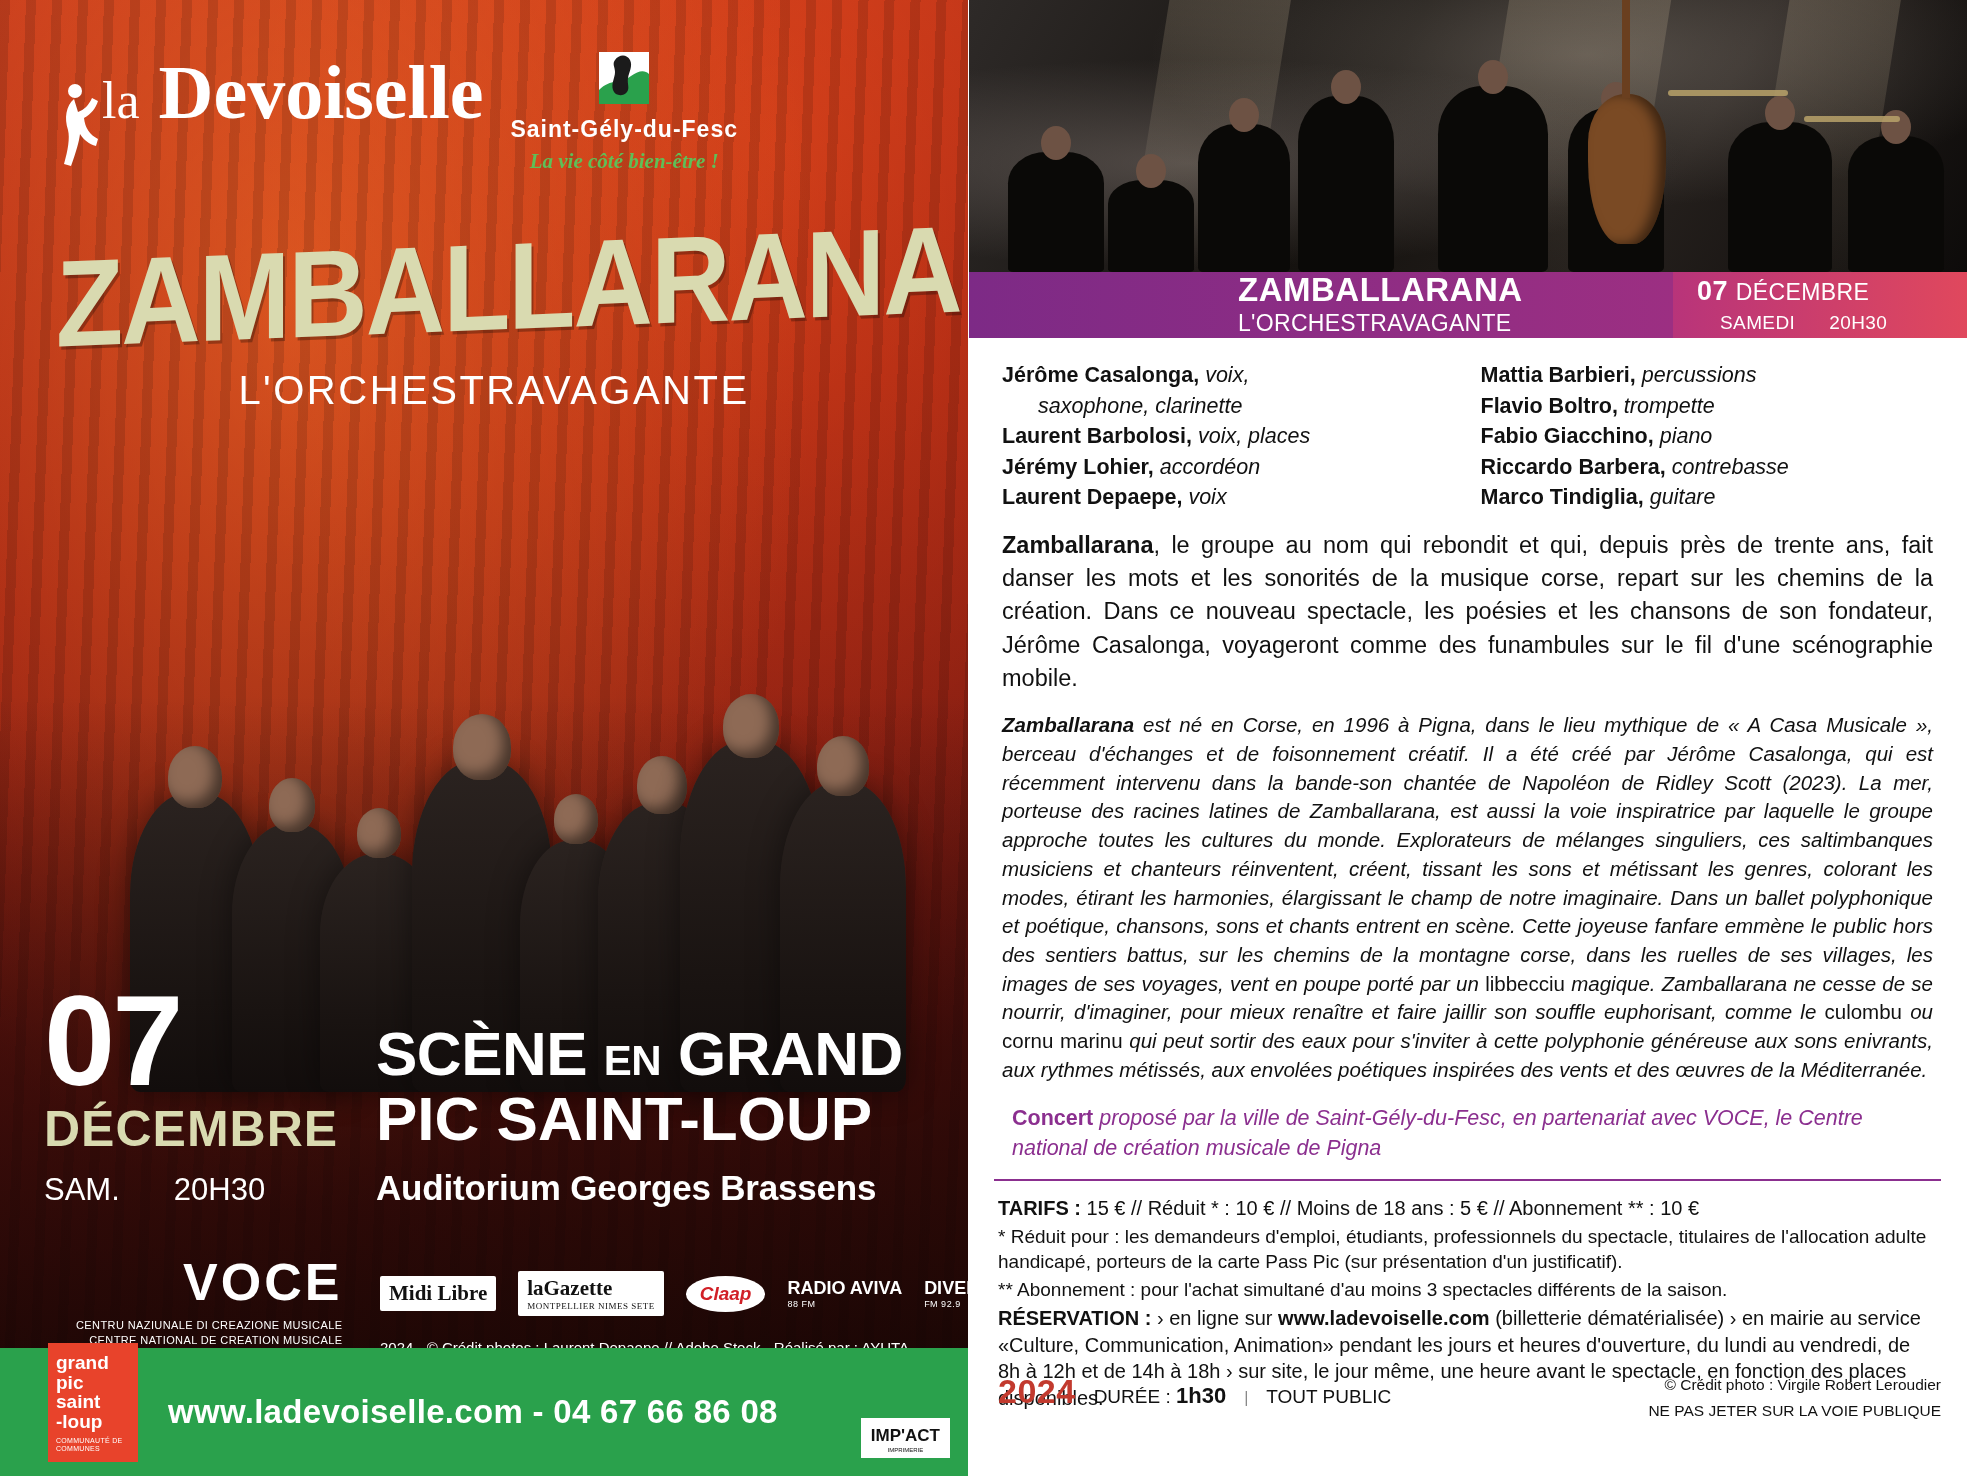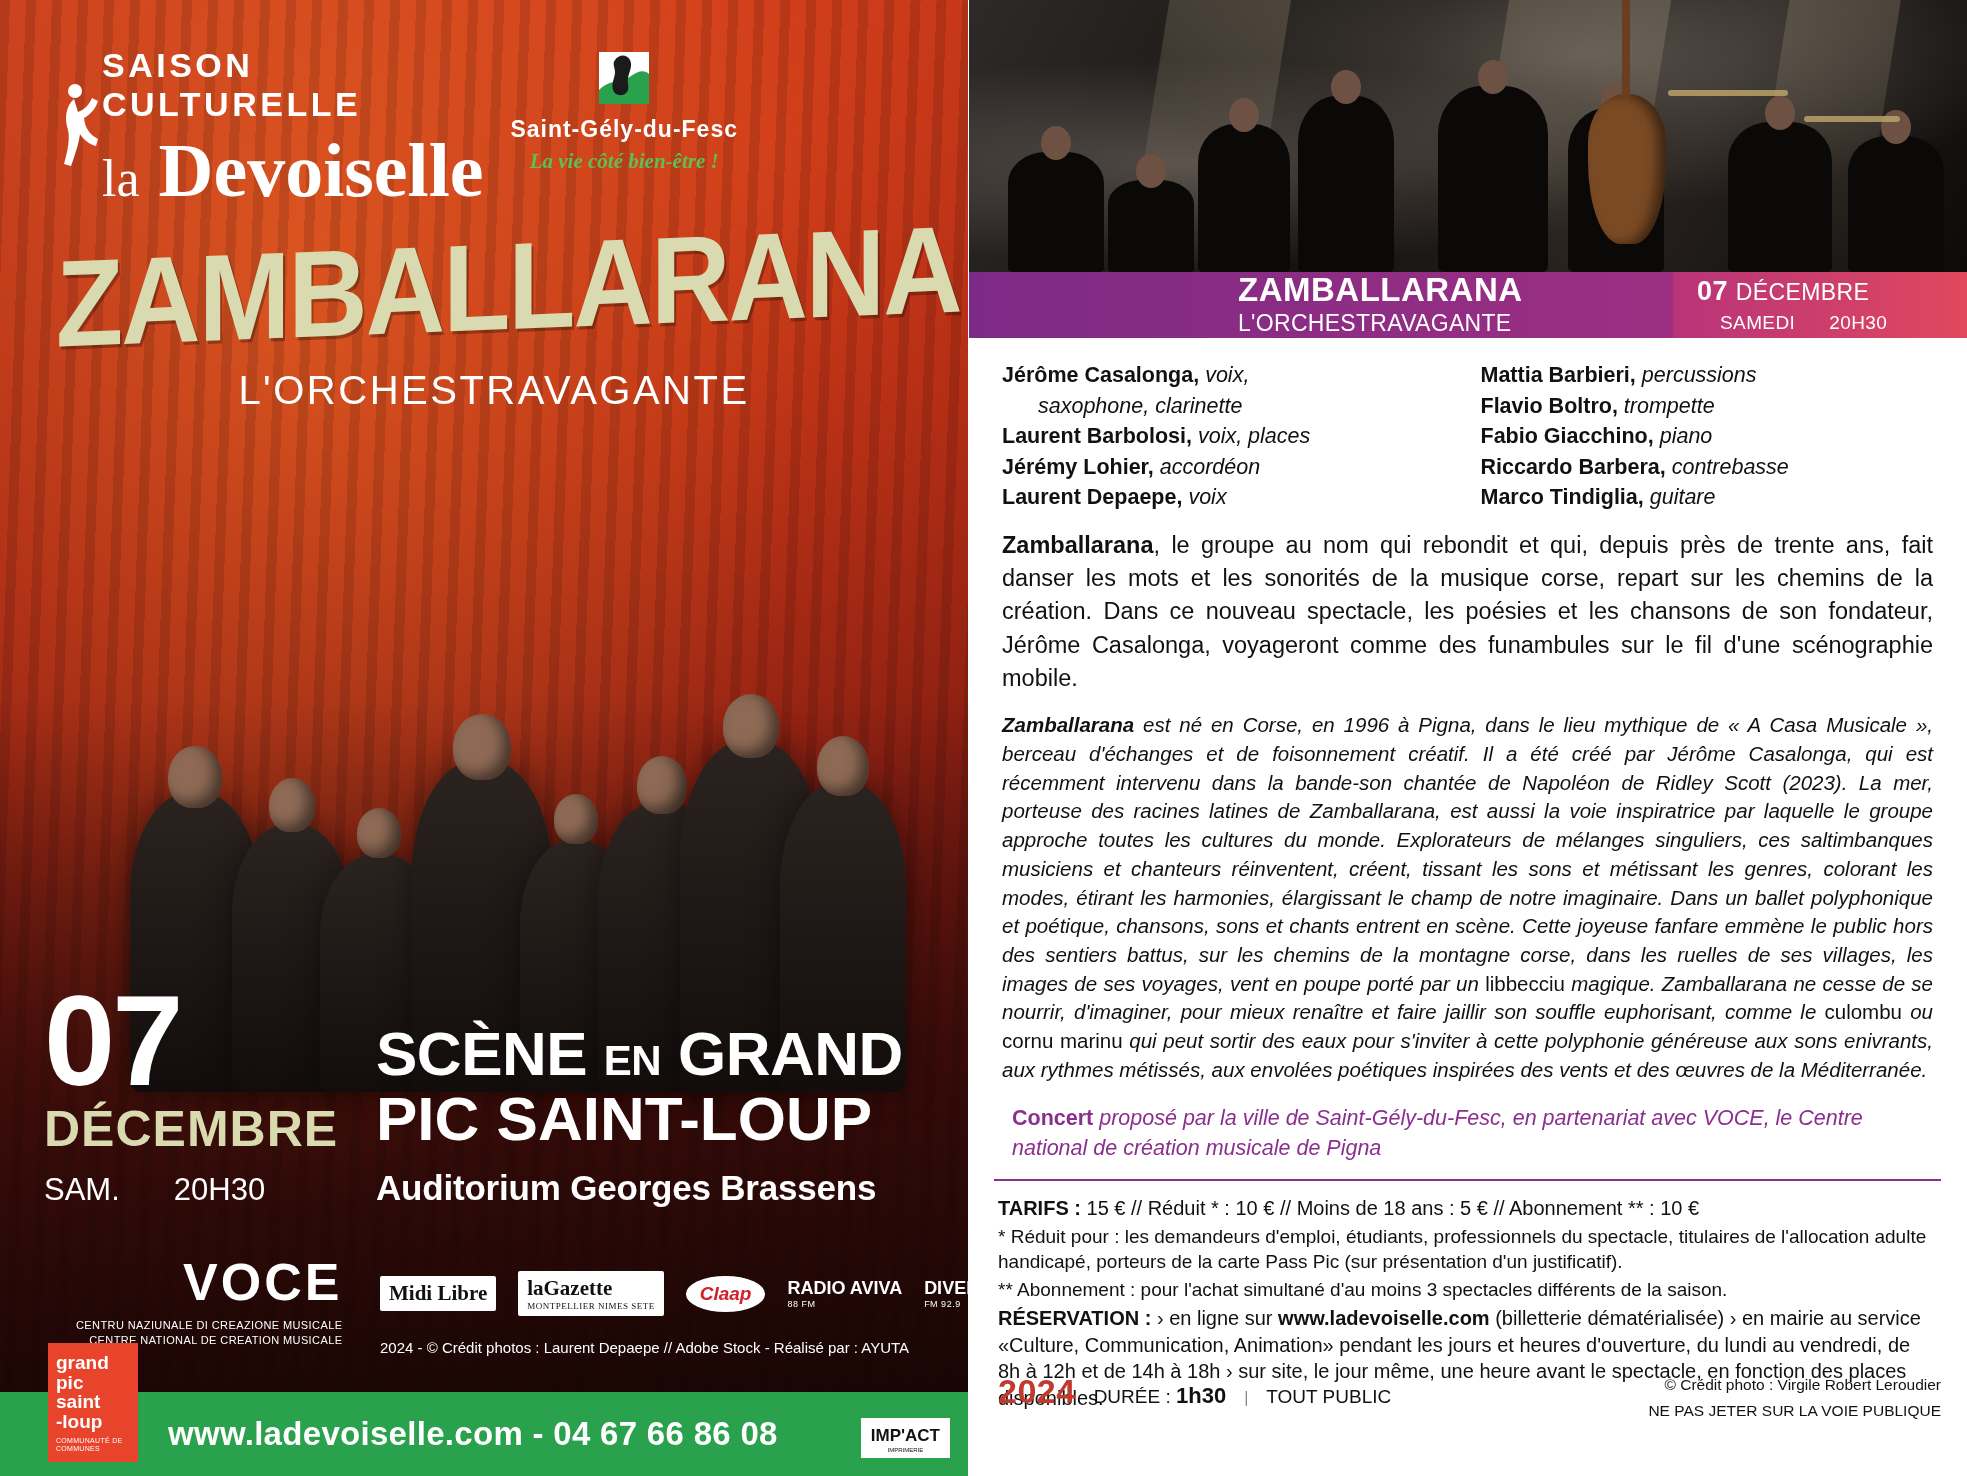--- a/index.html
+++ b/index.html
@@ -279,21 +279,21 @@
     position: absolute;
     left: 380px;
     bottom: 120px;
     color: #ffffff;
     font-size: 15px;
   }
 
   .footer-bar {
     position: absolute;
     left: 0; right: 0; bottom: 0;
-    height: 84px;
+    height: 128px;
     background: #2aa14c;
     display: flex;
     align-items: center;
     z-index: 5;
   }
   .gp-logo {
     position: absolute;
     left: 48px;
     bottom: 14px;
     width: 74px;
@@ -524,21 +524,20 @@
 
   <div class="poster">
     <div class="poster-inner">
 
       <div class="poster-head">
         <div class="brand">
           <svg class="brand-figure" viewBox="0 0 42 86">
             <circle cx="17" cy="9" r="7" fill="#fff"></circle>
             <path d="M16 17 C8 24, 6 36, 10 48 C12 56, 10 68, 6 82 L13 84 C18 70, 21 60, 22 52 C26 58, 31 62, 38 64 L40 57 C32 53, 27 46, 26 36 C33 32, 38 26, 40 19 L34 16 C31 23, 26 28, 20 30 Z" fill="#fff"></path>
           </svg>
-          <div class="brand-saison">SAISON CULTURELLE</div>
           <div class="brand-name">
             <span class="la">la</span>
             <span>Devoiselle</span>
           </div>
         </div>
 
         <div class="city-logo">
           <div class="city-mark">
             <svg viewBox="0 0 66 62" width="66" height="62">
               <rect x="8" y="2" width="50" height="52" fill="#ffffff"></rect>

